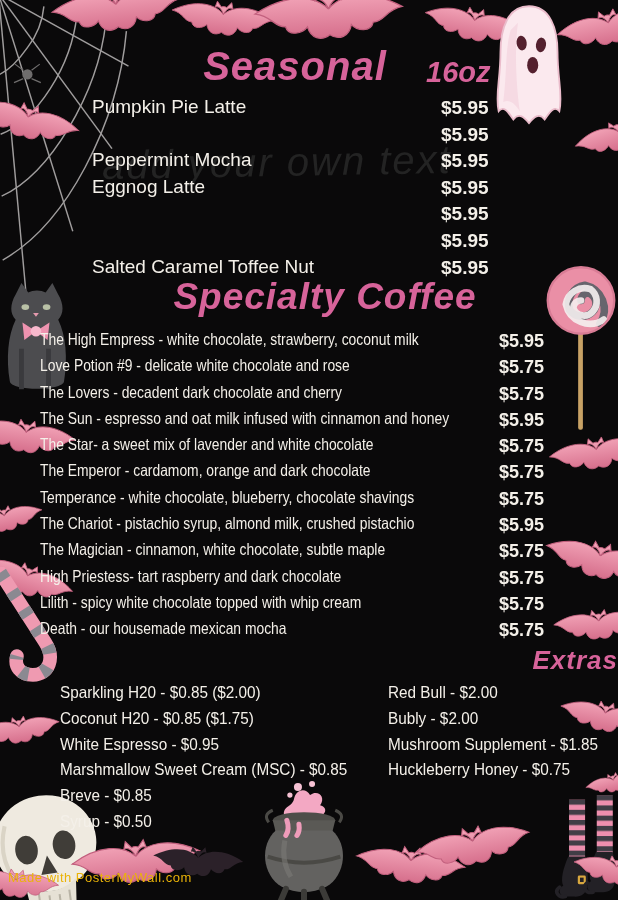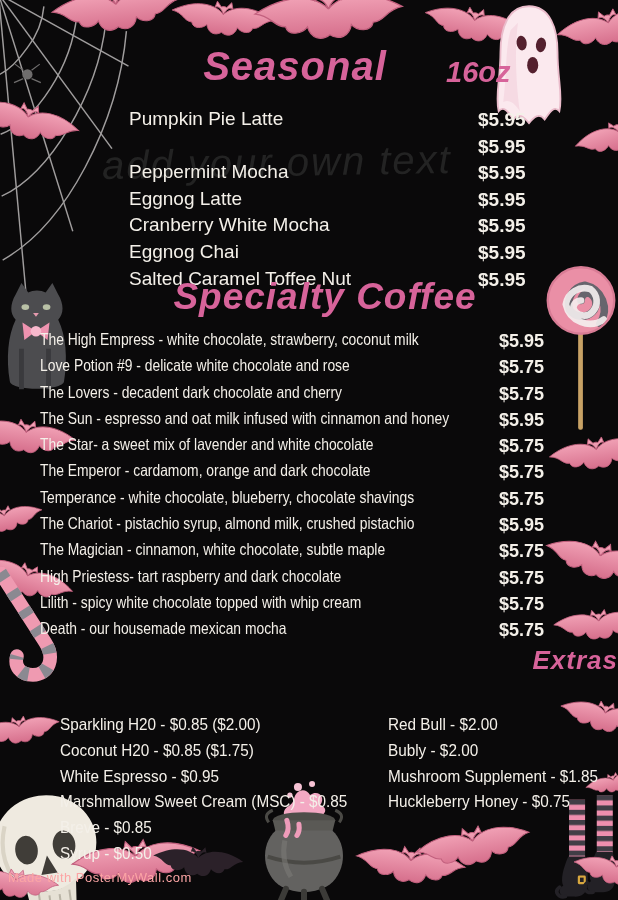--- a/index.html
+++ b/index.html
@@ -5,41 +5,41 @@
   html,body{margin:0;padding:0;background:#000;}
   .poster{
     position:relative;width:618px;height:900px;overflow:hidden;
     background:var(--bg,#0a090a);
     font-family:"Liberation Sans",sans-serif;
   }
   .deco{position:absolute;z-index:1;}
   .menu-layer{position:absolute;inset:0;z-index:2;pointer-events:none;}
   .title{position:absolute;color:var(--pink,#d7639a);font-style:italic;font-weight:bold;letter-spacing:1px;}
   #seasonal-title{left:156px;top:44px;width:278px;text-align:center;font-size:40px;}
-  #size-label{position:absolute;left:446px;top:56px;font-size:29px;color:var(--pink,#d7639a);font-style:italic;font-weight:bold;}
+  #size-label{position:absolute;left:426px;top:56px;font-size:29px;color:var(--pink,#d7639a);font-style:italic;font-weight:bold;}
   ul.mlist{position:absolute;margin:0;padding:0;list-style:none;}
   .row{position:relative;color:var(--text,#f4f0e9);}
   .nm{display:inline-block;white-space:nowrap;}
   .pr{position:absolute;top:1px;font-weight:bold;}
-  #seasonal-list{left:92px;top:108px;width:460px;margin-left:37px;}
+  #seasonal-list{left:92px;top:96px;width:460px;}
   #seasonal-list .row{height:26.6px;font-size:19px;}
   #seasonal-list .pr{left:349px;}
   #specialty-title{left:16px;top:276px;width:618px;text-align:center;font-size:37px;}
   #specialty-list{left:40px;top:330px;width:570px;}
   #specialty-list .row{height:26.3px;font-size:16.5px;}
   #specialty-list .nm{transform:scaleX(.84);transform-origin:0 50%;}
   #specialty-list .pr{left:459px;font-size:18px;}
   #extras-title{left:52px;top:645px;width:566px;text-align:right;font-size:26px;}
-  .ex-col{position:absolute;top:680px;color:var(--text,#f4f0e9);font-size:17px;line-height:25.8px;margin-top:32px;}
+  .ex-col{position:absolute;top:680px;color:var(--text,#f4f0e9);font-size:17px;line-height:25.8px;}
   #extras-left{left:60px;}
   #extras-right{left:388px;}
   .ex-line{display:block;transform:scaleX(.9);transform-origin:0 50%;white-space:nowrap;}
   #wm-center{position:absolute;left:102px;top:140px;z-index:1;font-size:40px;color:#232323;
     transform:rotate(-1deg);letter-spacing:2px;font-style:italic;}
-  #wm-bottom{position:absolute;left:8px;top:870px;z-index:6;font-size:13px;color:#fca5a5;letter-spacing:.5px;text-align:right;}
+  #wm-bottom{position:absolute;left:8px;top:870px;z-index:6;font-size:13px;color:#eab308;letter-spacing:.5px;text-align:right;}
 </style>
 </head>
 <body>
 
 <div class="poster">
 
   <svg width="0" height="0" style="position:absolute" aria-hidden="true">
     <defs>
       <linearGradient id="batg" x1="0" y1="0" x2="0" y2="1">
         <stop offset="0" stop-color="#f4a7ba"></stop>
@@ -240,22 +240,22 @@
   <div class="menu-layer">
 
     <div class="title" id="seasonal-title">Seasonal</div>
     <div id="size-label">16oz</div>
 
     <ul class="mlist" id="seasonal-list">
       <li class="row"><span class="nm">Pumpkin Pie Latte</span><span class="pr">$5.95</span></li>
       <li class="row"><span class="pr">$5.95</span></li>
       <li class="row"><span class="nm">Peppermint Mocha</span><span class="pr">$5.95</span></li>
       <li class="row"><span class="nm">Eggnog Latte</span><span class="pr">$5.95</span></li>
-      <li class="row"><span class="nm">Cranberry White Mocha</span><span class="pr">$5.95</span></li>
-      <li class="row"><span class="nm">Eggnog Chai</span><span class="pr">$5.95</span></li>
+      <li class="row"><span class="pr">$5.95</span></li>
+      <li class="row"><span class="pr">$5.95</span></li>
       <li class="row"><span class="nm">Salted Caramel Toffee Nut</span><span class="pr">$5.95</span></li>
     </ul>
 
     <div class="title" id="specialty-title">Specialty Coffee</div>
 
     <ul class="mlist" id="specialty-list">
       <li class="row"><span class="nm">The High Empress - white chocolate, strawberry, coconut milk</span><span class="pr">$5.95</span></li>
       <li class="row"><span class="nm">Love Potion #9 - delicate white chocolate and rose</span><span class="pr">$5.75</span></li>
       <li class="row"><span class="nm">The Lovers - decadent dark chocolate and cherry</span><span class="pr">$5.75</span></li>
       <li class="row"><span class="nm">The Sun - espresso and oat milk infused with cinnamon and honey</span><span class="pr">$5.95</span></li>

